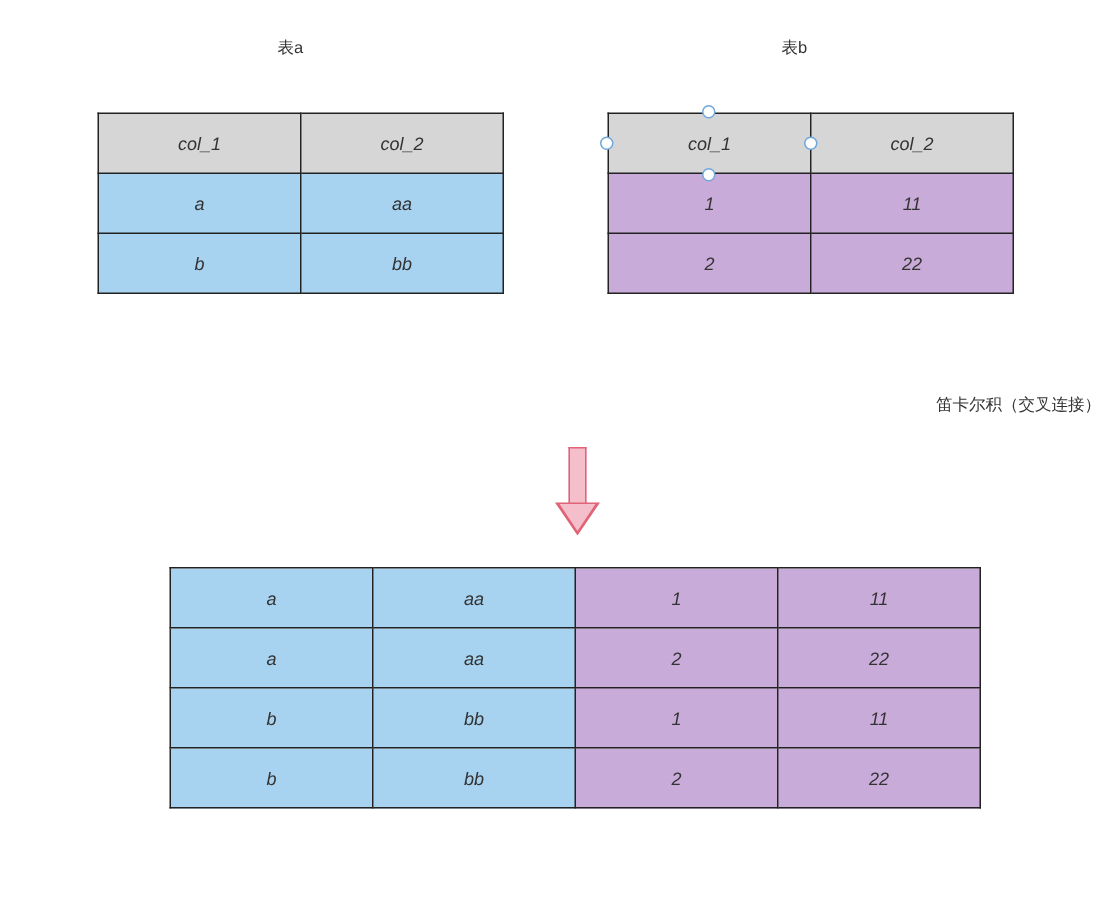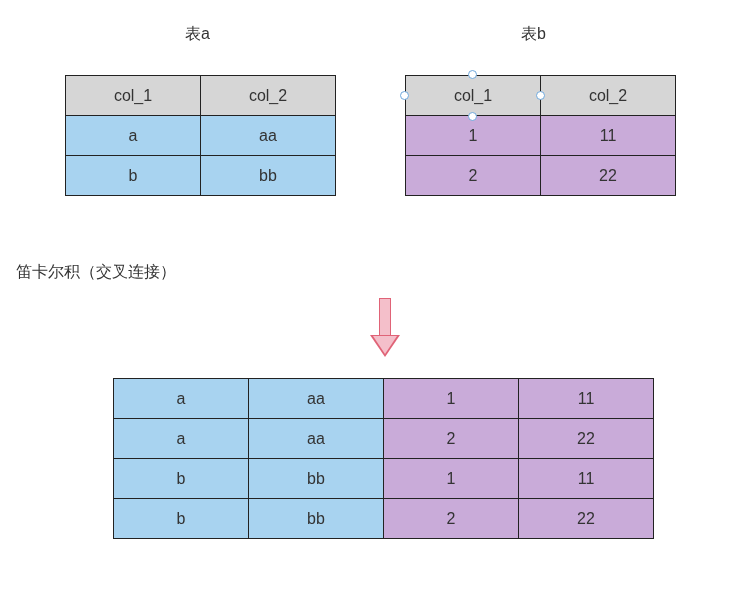--- a/index.html
+++ b/index.html
@@ -8,32 +8,33 @@
     padding: 0;
     width: 734px;
     height: 598px;
     font-family: "Microsoft YaHei", "PingFang SC", Arial, sans-serif;
     color: #333;
     background: #fff;
     position: relative;
   }
   .title {
     position: absolute;
-    font-size: 16px;
+    font-size: 11px;
     text-align: center;
   }
   .table {
     position: absolute;
     border-collapse: collapse;
   }
   .table td, .table th {
     border: 1.5px solid #222;
     text-align: center;
     font-weight: 400;
-    font-size: 16px;
+    font-size: 12px;
+    font-style: italic;
   }
   .hdr  { background: #d6d6d6; }
   .blue { background: #a8d3f0; }
   .purp { background: #c9abd9; }
 
   .handle {
     position: absolute;
     width: 9px; height: 9px;
     background: #fff;
     border: 1px solid #6fa8dc;
@@ -111,21 +112,21 @@
     <td class="purp">22</td>
   </tr>
 </tbody>
   </table>
 
 <div class="handle" style="left:468px; top:70px;"></div>
 <div class="handle" style="left:400px; top:91px;"></div>
 <div class="handle" style="left:536px; top:91px;"></div>
 <div class="handle" style="left:468px; top:112px;"></div>
 
-<div class="title" style="left:16px; right:0; top:262px; text-align:left;">笛卡尔积（交叉连接）</div>
+<div class="title" style="left:0; right:0; top:262px; text-align:right;">笛卡尔积（交叉连接）</div>
 
 <div class="arrow">
   <div class="shaft"></div>
   <div class="head"></div>
 </div>
 
 <table class="table" style="left:113px; top:378px;">
   <tbody>
       <tr>
     <td class="blue" style="width:135px;height:40px;">a</td>

